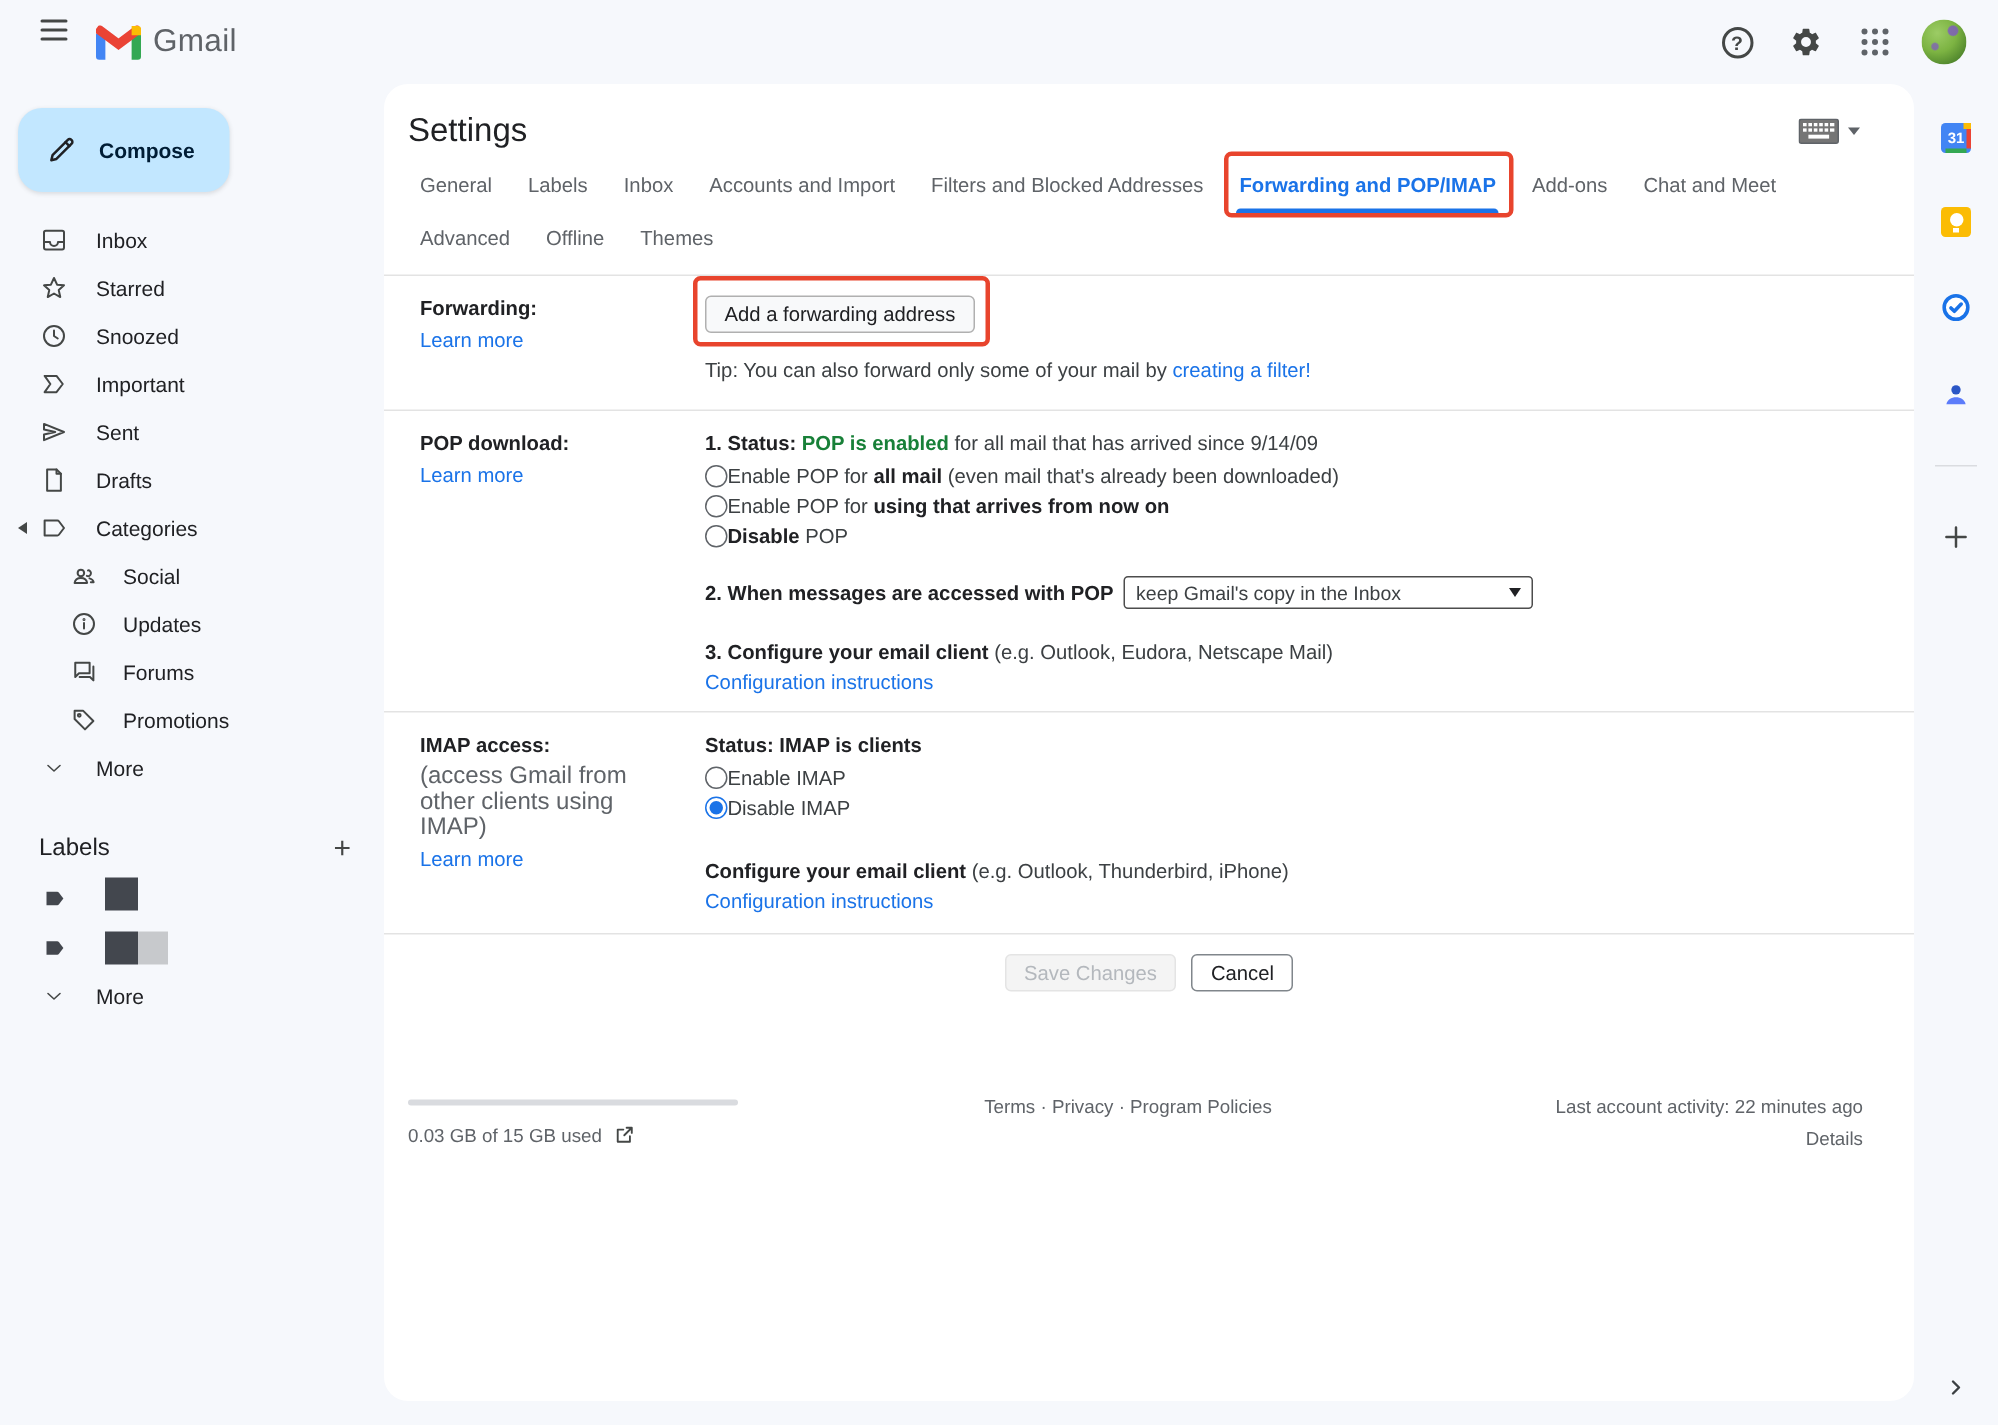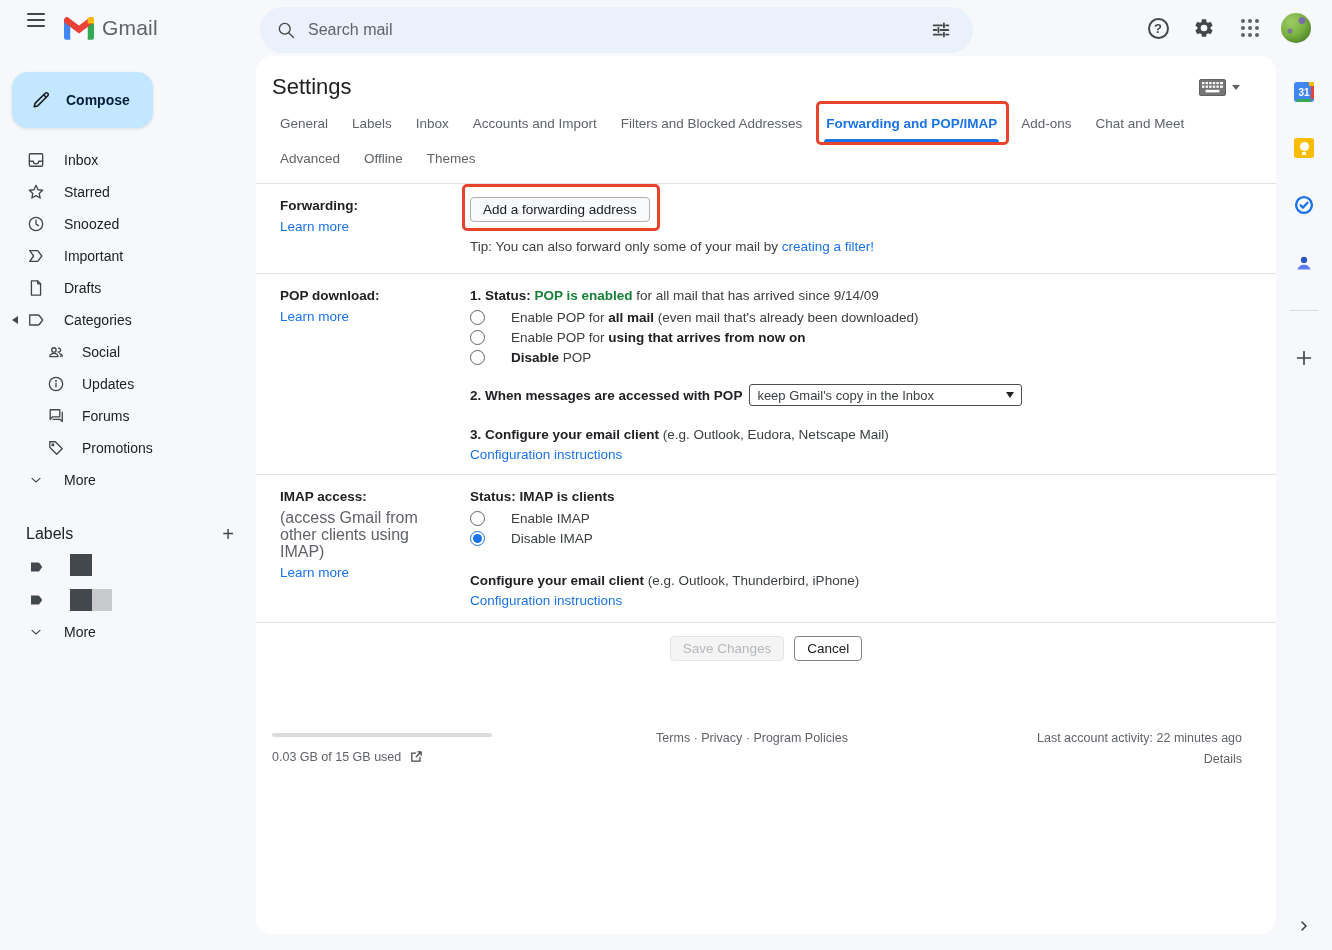--- a/index.html
+++ b/index.html
@@ -60,21 +60,21 @@
   .lnk{color:#1a73e8;cursor:pointer}
   .sec-label .lnk{display:inline-block;margin-top:4px}
   .sec-content{flex:1}
   b{color:#202124}
   .green{color:#188038}
   .btn{display:inline-block;border:1px solid #b0b0b0;background:#f8f9fa;border-radius:4px;font-size:13.5px;padding:4px 12px;color:#202124;cursor:pointer;font-family:"Liberation Sans",sans-serif}
   .btn.disabled{background:#f4f4f4;border-color:#e4e4e4;color:#b4b8bd;cursor:default}
   .btn.cancel{background:#fff;border-color:#80868b}
   .anchor{position:relative;display:inline-block}
   .tip{margin-top:16px;color:#3c4043}
-  .opt{display:flex;align-items:center;gap:26px;height:20px}
+  .opt{display:flex;align-items:center;gap:0;height:20px}
   .radio{width:15px;height:15px;border:1.7px solid #5f6368;border-radius:50%;flex-shrink:0;cursor:pointer;position:relative}
   .radio.sel{border-color:#1a73e8}
   .radio.sel::after{content:"";position:absolute;inset:2px;background:#1a73e8;border-radius:50%}
   .popline2{margin-top:17px;display:flex;align-items:center}
   .select{display:inline-flex;align-items:center;justify-content:space-between;width:273px;height:22px;border:1px solid #4d4d4d;border-radius:3px;padding:0 7px;font-size:13px;background:#fff;margin-left:7px;cursor:pointer}
   .sel-caret{width:0;height:0;border-left:4.5px solid transparent;border-right:4.5px solid transparent;border-top:6px solid #202124}
   .cfg{margin-top:20px}
   .actions{display:flex;justify-content:center;gap:10px;padding-top:13px}
   
   .footer{display:flex;margin-top:64px;padding:0 34px 0 16px;font-size:12.5px;color:#5f6368}
@@ -111,33 +111,20 @@
     </div>
   <div class="brand">
     <svg width="30" height="23" viewBox="0 0 24 18">
       <path fill="#4285f4" d="M1.7 18A1.7 1.7 0 0 1 0 16.3V4h5v14z"></path>
       <path fill="#34a853" d="M19 18V4h5v12.3a1.7 1.7 0 0 1-1.7 1.7z"></path>
       <polyline points="2.4,2.6 12,9.8 21.6,2.6" stroke="#ea4335" stroke-width="5" fill="none" stroke-linecap="square"></polyline>
       <path fill="#fbbc04" d="M19 0h3.3A1.7 1.7 0 0 1 24 1.7V5h-5z"></path>
     </svg>
     <span class="brand-text">Gmail</span>
   </div>
-  <div class="searchbar">
-    <svg class="sicon" width="20" height="20" viewBox="0 0 24 24">
-        <circle cx="10.5" cy="10.5" r="6.5"></circle>
-        <path d="M15.5 15.5L21 21"></path>
-      </svg>
-    <input type="text" placeholder="Search mail" style="">
-    <div class="roundbtn">
-      <svg class="sicon" width="22" height="22" viewBox="0 0 24 24" style="stroke-width:2">
-        <path d="M4 7h9M17.5 7H20M4 12h3M11.5 12H20M4 17h9M17.5 17H20"></path>
-        <path d="M15.2 4.8v4.4M9.2 9.8v4.4M15.2 14.8v4.4"></path>
-      </svg>
-    </div>
-  </div>
   <div class="tb-right">
     <div class="roundbtn">
       <span class="help-c">?</span>
     </div>
     <div class="roundbtn">
       <svg width="22" height="22" viewBox="0 0 24 24" fill="#444746">
         <path d="M19.14 12.94c.04-.3.06-.61.06-.94s-.02-.64-.07-.94l2.03-1.58c.18-.14.23-.41.12-.61l-1.92-3.32c-.12-.22-.37-.29-.59-.22l-2.39.96c-.5-.38-1.03-.7-1.62-.94l-.36-2.54c-.04-.24-.24-.41-.48-.41h-3.84c-.24 0-.43.17-.47.41l-.36 2.54c-.59.24-1.13.57-1.62.94l-2.39-.96c-.22-.08-.47 0-.59.22L2.74 8.87c-.12.21-.08.47.12.61l2.03 1.58c-.05.3-.09.63-.09.94s.02.64.07.94l-2.03 1.58c-.18.14-.23.41-.12.61l1.92 3.32c.12.22.37.29.59.22l2.39-.96c.5.38 1.03.7 1.62.94l.36 2.54c.05.24.24.41.48.41h3.84c.24 0 .44-.17.47-.41l.36-2.54c.59-.24 1.13-.56 1.62-.94l2.39.96c.22.08.47 0 .59-.22l1.92-3.32c.12-.22.07-.47-.12-.61l-2.01-1.58zM12 15.6A3.6 3.6 0 1 1 12 8.4a3.6 3.6 0 0 1 0 7.2z"></path>
       </svg>
     </div>
     <div class="roundbtn">
@@ -186,20 +173,26 @@
           <circle cx="12" cy="12" r="8"></circle>
           <path d="M12 7.5V12l3 2"></path>
         </svg>
       <span>Snoozed</span>
     </div>
     <div class="nav-item">
       <svg class="sicon" width="20" height="20" viewBox="0 0 24 24">
           <path d="M4.5 5.5H14l5 6.5-5 6.5H4.5l4.6-6.5z"></path>
         </svg>
       <span>Important</span>
+    </div>
+    <div class="nav-item">
+      <svg class="sicon" width="20" height="20" viewBox="0 0 24 24">
+          <path d="M4 18.5V14l9-2-9-2V5.5L20 12z"></path>
+        </svg>
+      <span>Sent</span>
     </div>
     <div class="nav-item">
       <svg class="sicon" width="20" height="20" viewBox="0 0 24 24">
           <path d="M6.5 3.5h7.5l3.5 3.5v13.5H6.5z"></path>
           <path d="M14 3.5V7h3.5"></path>
         </svg>
       <span>Drafts</span>
     </div>
     <div class="nav-item cat">
       <span class="twisty"></span>

